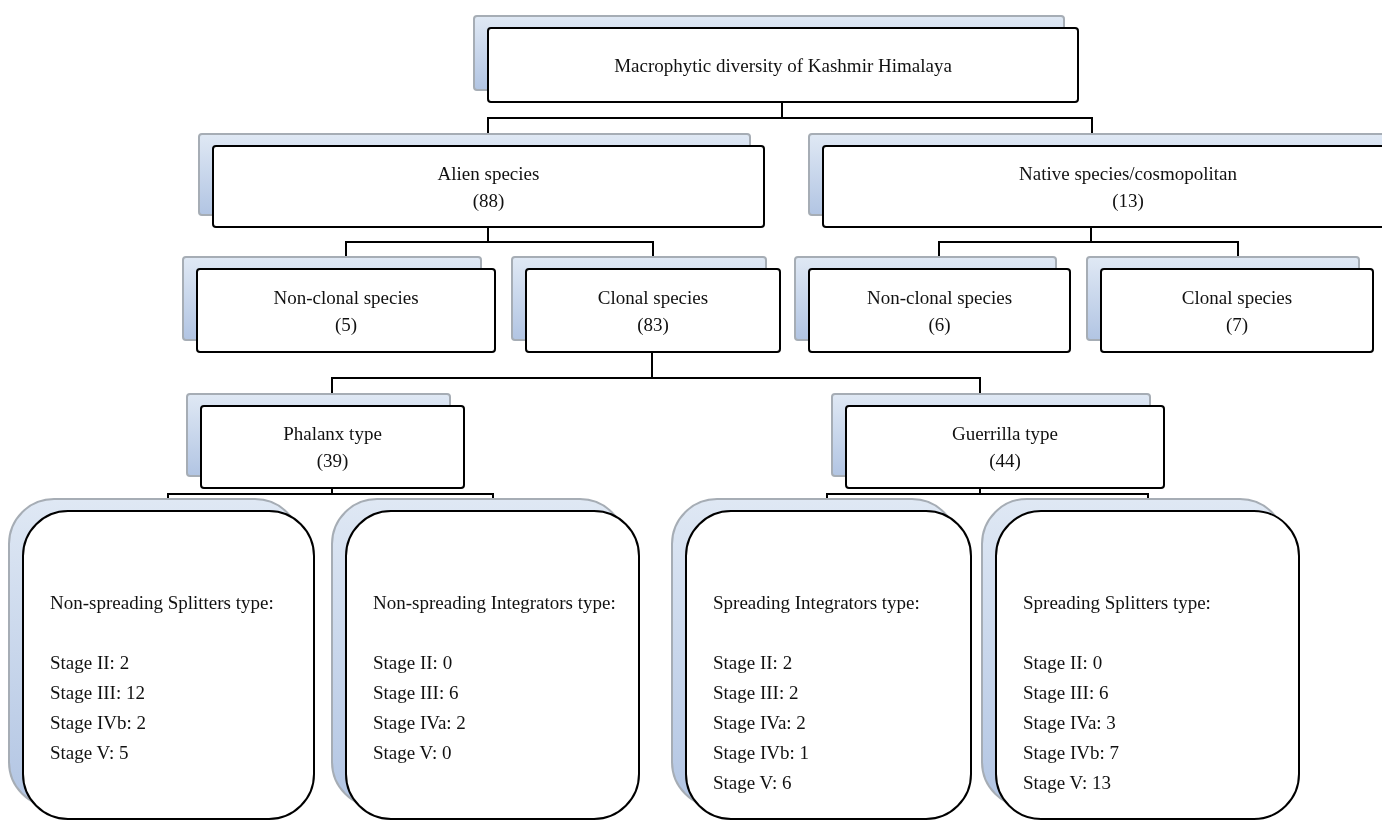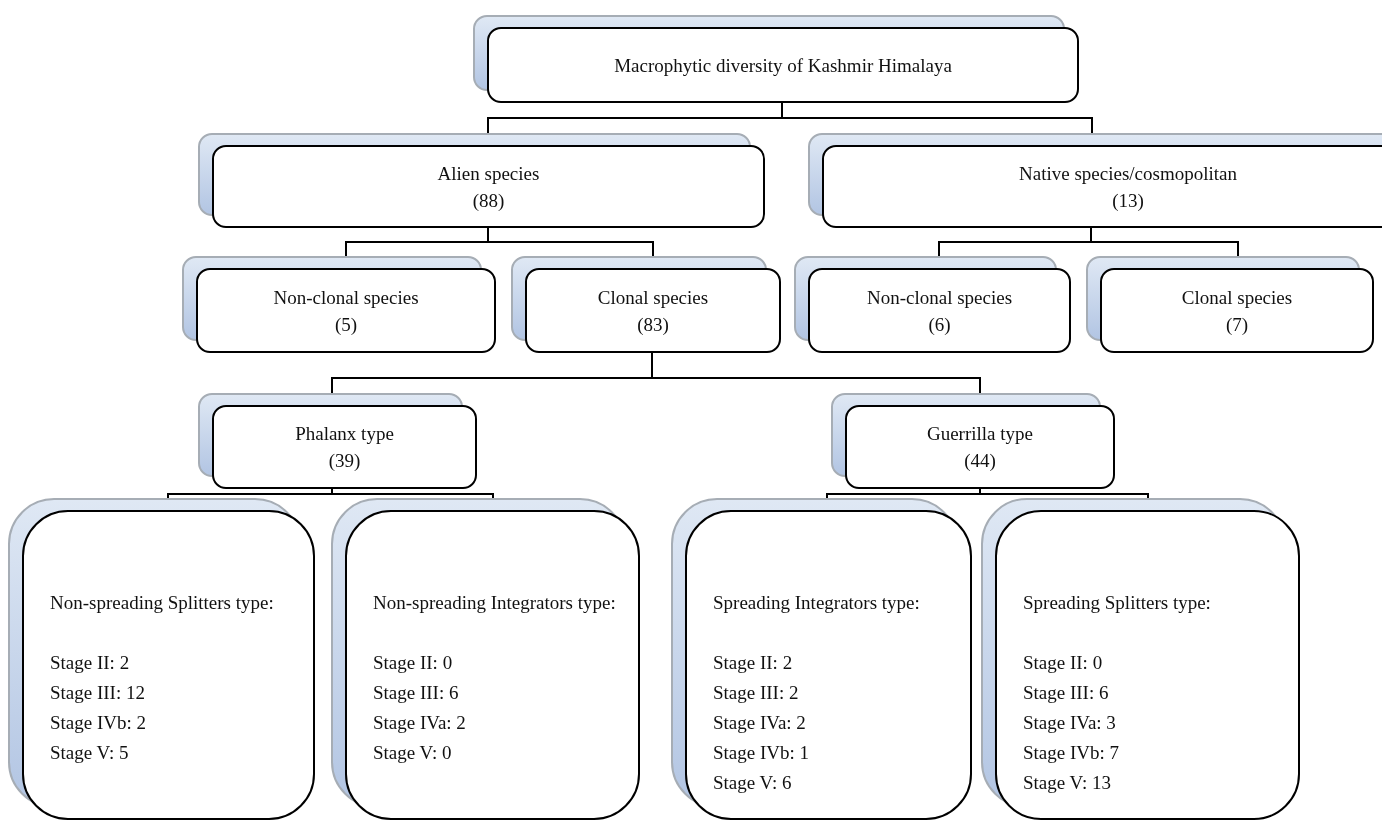--- a/index.html
+++ b/index.html
@@ -31,21 +31,21 @@
     background:linear-gradient(to bottom,var(--shadow-fill-top),var(--shadow-fill-bottom));
     border:2px solid var(--shadow-border);
     box-sizing:border-box;
   }
   .box{
     position:relative;width:100%;height:100%;
     background:var(--box-fill);
     border:2px solid var(--box-border);
     box-sizing:border-box;
   }
-  .r14{border-radius:14px;}
+  .r14{border-radius:4px;}
   .r45{border-radius:46px;}
   .center{
     display:flex;flex-direction:column;align-items:center;justify-content:center;
     text-align:center;font-size:19px;line-height:27px;
   }
   .leaf-box{
     padding:76px 18px 0 26px;
     font-size:19px;line-height:30px;text-align:left;
   }
   .leaf-title{margin-bottom:30px;}
@@ -133,29 +133,29 @@
   </div>
 
   <div class="node" style="left:1100px;top:268px;width:274px;height:85px;">
     <div class="shadow r14"></div>
     <div class="box r14 center">
       <div>Clonal species</div>
       <div>(7)</div>
     </div>
   </div>
 
-  <div class="node" style="left:212px;top:405px;width:265px;height:84px;">
+  <div class="node" style="left:200px;top:405px;width:265px;height:84px;">
     <div class="shadow r14"></div>
     <div class="box r14 center">
       <div>Phalanx type</div>
       <div>(39)</div>
     </div>
   </div>
 
-  <div class="node" style="left:845px;top:405px;width:270px;height:84px;">
+  <div class="node" style="left:845px;top:405px;width:320px;height:84px;">
     <div class="shadow r14"></div>
     <div class="box r14 center">
       <div>Guerrilla type</div>
       <div>(44)</div>
     </div>
   </div>
 
   <div class="node" style="left:22px;top:510px;width:293px;height:310px;border-radius:27px;">
     <div class="shadow r45"></div>
     <div class="box r45 leaf-box">

